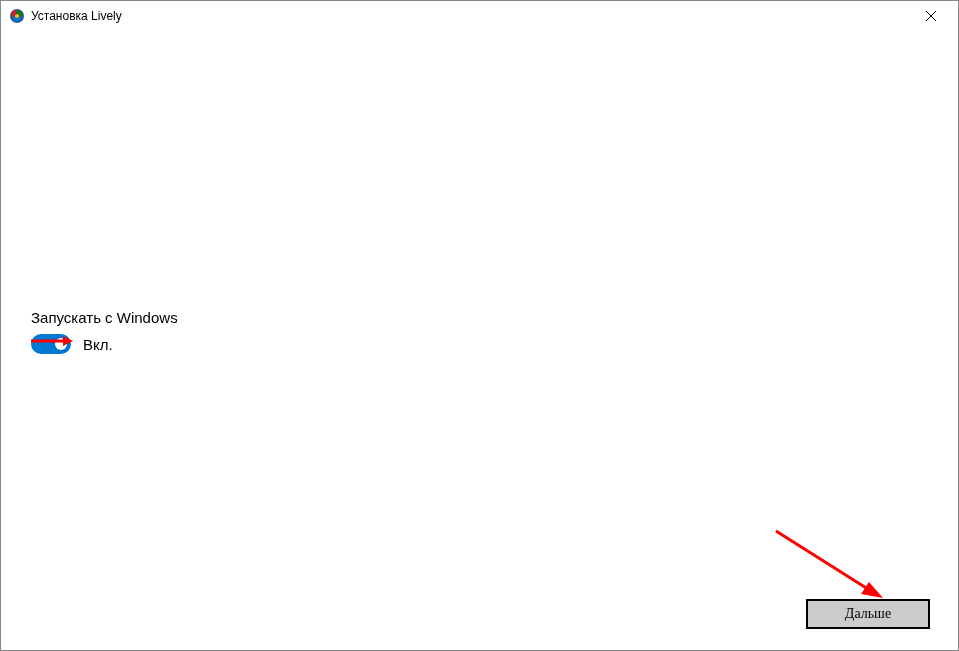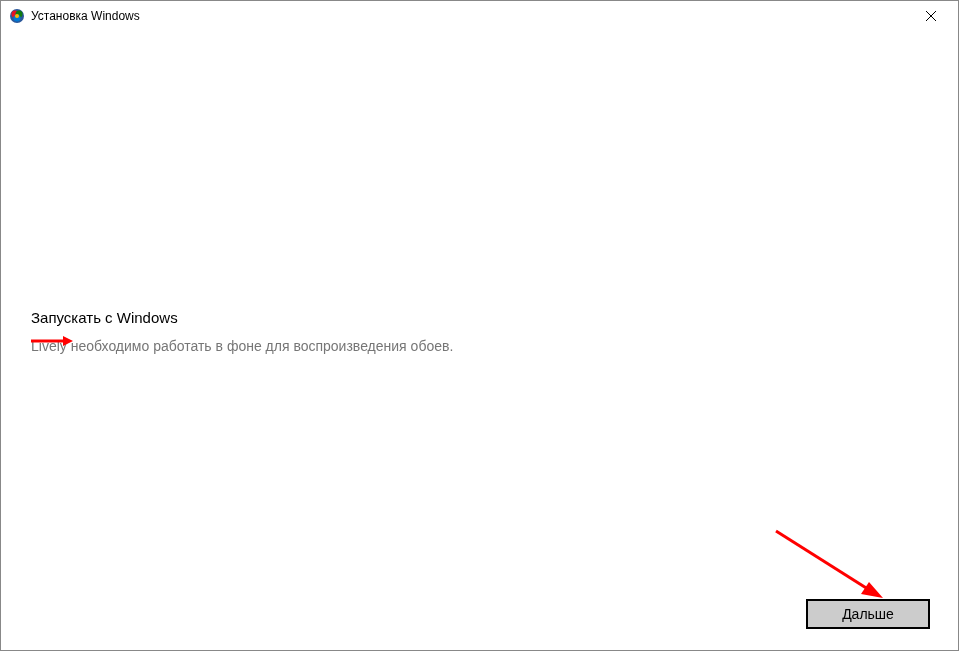--- a/index.html
+++ b/index.html
@@ -115,47 +115,53 @@
       width: 124px;
       height: 30px;
       background: #cccccc;
       border: 2px solid #000000;
       font-size: 14px;
       color: #000;
       cursor: pointer;
       display: flex;
       align-items: center;
       justify-content: center;
+      font-family: Liberation Serif, serif;
     }
   </style>
 </head>
 <body>
 
 <div class="titlebar">
   <div class="app-icon">
     <svg viewBox="0 0 16 16">
       <circle cx="8" cy="8" r="7" fill="#2b579a"></circle>
       <circle cx="6" cy="6" r="3.5" fill="#e81224"></circle>
       <circle cx="10" cy="6" r="3.5" fill="#107c10"></circle>
       <circle cx="8" cy="10" r="3.5" fill="#0078d4"></circle>
       <circle cx="8" cy="8" r="2" fill="#ffb900"></circle>
     </svg>
   </div>
-  <div class="title-text">Установка Windows</div>
+  <div class="title-text">Установка Lively</div>
   <div class="close-btn">
     <svg viewBox="0 0 10 10">
       <line x1="0" y1="0" x2="10" y2="10" stroke="#000" stroke-width="1"></line>
       <line x1="10" y1="0" x2="0" y2="10" stroke="#000" stroke-width="1"></line>
     </svg>
   </div>
 </div>
 
 <div class="content">
   <div class="setting-label">Запускать с Windows</div>
-  <div class="description">Lively необходимо работать в фоне для воспроизведения обоев.</div>
+  <div class="toggle-row">
+    <div class="toggle">
+      <div class="toggle-thumb"></div>
+    </div>
+    <div class="toggle-state">Вкл.</div>
+  </div>
 </div>
 
 <svg class="arrow-small" width="42" height="10">
   <line x1="0" y1="5" x2="32" y2="5" stroke="#ff0000" stroke-width="3"></line>
   <polygon points="32,0 42,5 32,10" fill="#ff0000"></polygon>
 </svg>
 
 <svg class="arrow-large" width="120" height="80">
   <line x1="5" y1="5" x2="100" y2="65" stroke="#ff0000" stroke-width="3"></line>
   <polygon points="98,56 112,72 90,68" fill="#ff0000"></polygon>

